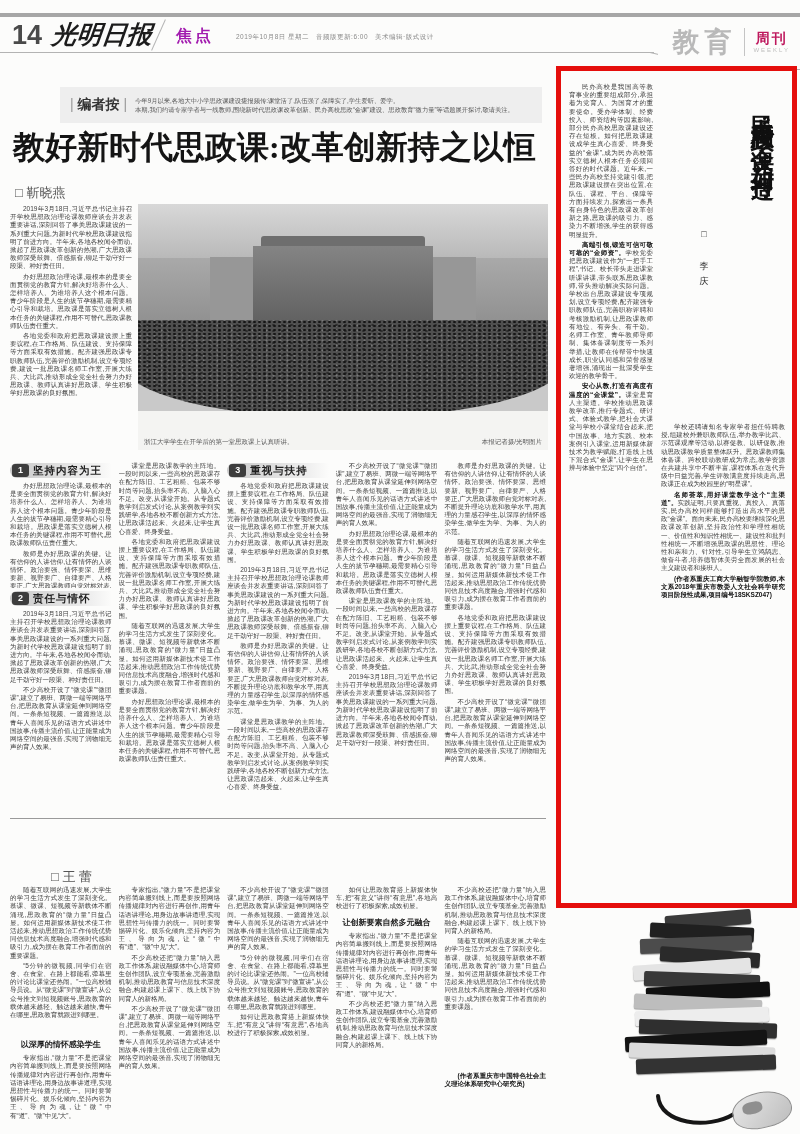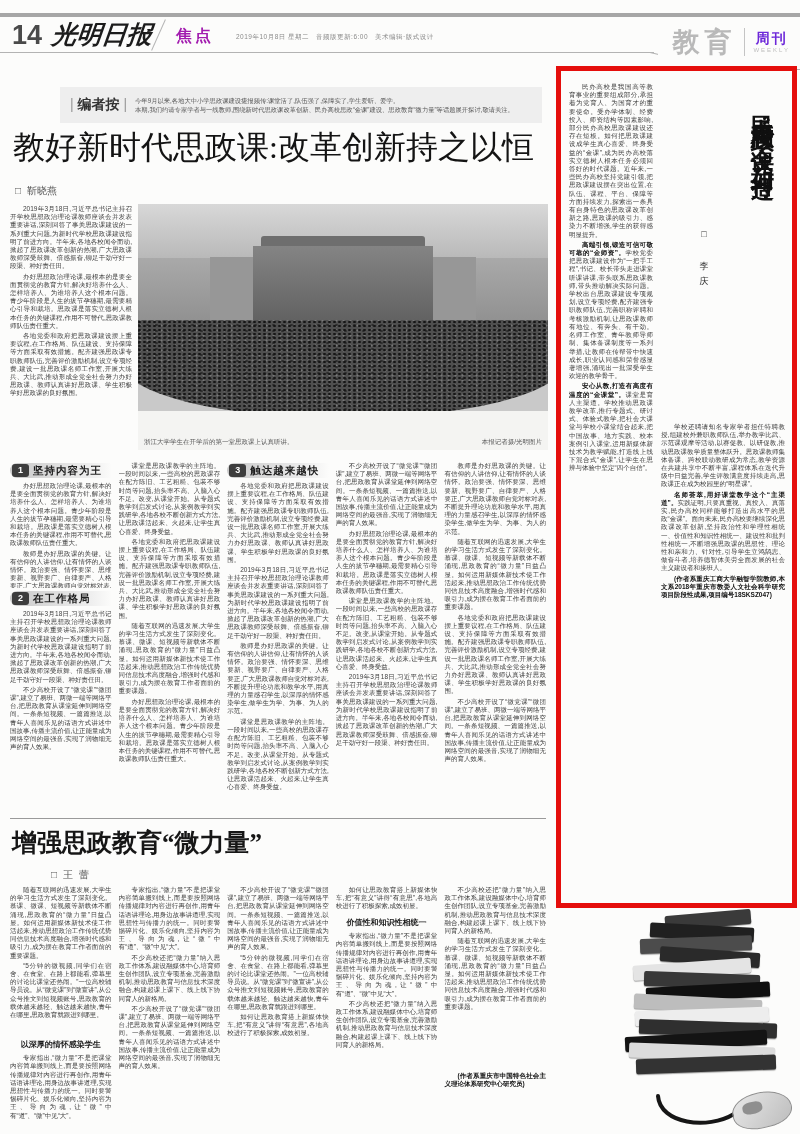--- a/index.html
+++ b/index.html
@@ -14,32 +14,32 @@
   .sectionname{position:absolute;left:176px;top:26px;font-size:16px;font-weight:bold;color:#a21caf;letter-spacing:3px;}
   .dateline{position:absolute;left:236px;top:33px;font-size:6.5px;color:#8a8a8a;letter-spacing:.5px;filter:blur(.2px);}
   .headrule{position:absolute;left:0;top:52px;width:654px;height:1px;background:#b3b3b3;}
   .diagrule{position:absolute;left:650px;top:52px;width:78px;height:1px;background:#b3b3b3;
             transform:rotate(13deg);transform-origin:left center;}
   .tailrule{position:absolute;left:724px;top:69px;width:76px;height:1px;background:#b3b3b3;}
   .weekly{position:absolute;right:6px;top:20px;display:flex;align-items:center;gap:8px;background:#fcfcfb;padding:4px 4px 8px 14px;}
   .weekly .t1{font-size:27px;font-weight:bold;color:#b9b9b9;letter-spacing:5px;font-family:Liberation Sans, sans-serif;}
   .weekly .vd{width:1px;height:28px;background:#c4c4c4;}
   .weekly .stack{display:flex;flex-direction:column;align-items:center;line-height:1;}
-  .weekly .t2{font-size:14px;font-weight:bold;color:#6d28d9;letter-spacing:2px;}
+  .weekly .t2{font-size:14px;font-weight:bold;color:#be185d;letter-spacing:2px;}
   .weekly .t3{font-size:6px;color:#bdbdbd;letter-spacing:2px;margin-top:2px;}
   
   .ednote{position:absolute;left:60px;top:87px;width:482px;height:36px;background:#eeeeee;
           display:flex;align-items:center;gap:8px;padding:0 10px;box-sizing:border-box;}
   .ednote .lbl{font-size:14px;font-weight:bold;color:#333;white-space:nowrap;}
   .ednote .lbl .bar{color:#999;font-weight:normal;}
   .ednote .txt{font-size:6.3px;line-height:9px;color:#555;text-align:justify;}
   
-  .mainhead{position:absolute;left:13px;top:126px;width:532px;font-size:32px;font-weight:normal;
+  .mainhead{position:absolute;left:13px;top:126px;width:532px;font-size:32px;font-weight:bold;
             font-family:"Liberation Serif",serif;color:#141414;letter-spacing:0px;white-space:nowrap;}
-  .byline{font-size:10px;color:#555;font-family:Liberation Mono, monospace;}
+  .byline{font-size:13px;color:#555;}
   .mainby{position:absolute;left:15px;top:184px;}
   
   .tiny{font-size:6.5px;line-height:8.2px;color:#404040;text-align:justify;overflow:hidden;}
   .tiny p{margin:0 0 2px 0;text-indent:13px;}
   .tiny p.lead b{color:#0f0f0f;}
   .introcol{position:absolute;left:10px;top:205px;width:122px;height:250px;}
   
   .photo{position:absolute;left:138px;top:204px;width:410px;height:246px;overflow:hidden;background:#c9c9c9;}
   .ph-ceiling{position:absolute;left:0;top:0;width:100%;height:22%;background:linear-gradient(#d8d8d8,#b9b9b9);}
   .ph-wall{position:absolute;left:0;top:22%;width:100%;height:30%;background:linear-gradient(#a9a9a9,#8d8d8d);}
@@ -162,35 +162,35 @@
       <div class="sec">
         <span class="n">1</span>
         <span class="t">坚持内容为王</span>
       </div>
       <div class="blk1">
           <p>办好思想政治理论课,最根本的是要全面贯彻党的教育方针,解决好培养什么人、怎样培养人、为谁培养人这个根本问题。青少年阶段是人生的拔节孕穗期,最需要精心引导和栽培。思政课是落实立德树人根本任务的关键课程,作用不可替代,思政课教师队伍责任重大。</p>
           <p>教师是办好思政课的关键。让有信仰的人讲信仰,让有情怀的人谈情怀。政治要强、情怀要深、思维要新、视野要广、自律要严、人格要正,广大思政课教师自觉对标对表,不断提升理论功底和教学水平,用真理的力量感召学生,以深厚的情怀感染学生,做学生为学、为事、为人的示范。</p>
         </div>
       <div class="sec">
         <span class="n">2</span>
-        <span class="t">在工作格局</span>
+        <span class="t">责任与情怀</span>
       </div>
       <p>2019年3月18日,习近平总书记主持召开学校思想政治理论课教师座谈会并发表重要讲话,深刻回答了事关思政课建设的一系列重大问题,为新时代学校思政课建设指明了前进方向。半年来,各地各校闻令而动,掀起了思政课改革创新的热潮,广大思政课教师深受鼓舞、倍感振奋,铆足干劲守好一段渠、种好责任田。</p>
         <p>不少高校开设了“微党课”“微团课”,建立了易班、两微一端等网络平台,把思政教育从课堂延伸到网络空间。一条条短视频、一篇篇推送,以青年人喜闻乐见的话语方式讲述中国故事,传播主流价值,让正能量成为网络空间的最强音,实现了润物细无声的育人效果。</p>
     </div>
     <div class="col tiny">
       <p>课堂是思政课教学的主阵地。一段时间以来,一些高校的思政课存在配方陈旧、工艺粗糙、包装不够时尚等问题,抬头率不高、入脑入心不足。改变,从课堂开始。从专题式教学到启发式讨论,从案例教学到实践研学,各地各校不断创新方式方法,让思政课活起来、火起来,让学生真心喜爱、终身受益。</p>
         <p>各地党委和政府把思政课建设摆上重要议程,在工作格局、队伍建设、支持保障等方面采取有效措施。配齐建强思政课专职教师队伍,完善评价激励机制,设立专项经费,建设一批思政课名师工作室,开展大练兵、大比武,推动形成全党全社会努力办好思政课、教师认真讲好思政课、学生积极学好思政课的良好氛围。</p>
         <p>随着互联网的迅速发展,大学生的学习生活方式发生了深刻变化。慕课、微课、短视频等新载体不断涌现,思政教育的“微力量”日益凸显。如何运用新媒体新技术使工作活起来,推动思想政治工作传统优势同信息技术高度融合,增强时代感和吸引力,成为摆在教育工作者面前的重要课题。</p>
         <p>办好思想政治理论课,最根本的是要全面贯彻党的教育方针,解决好培养什么人、怎样培养人、为谁培养人这个根本问题。青少年阶段是人生的拔节孕穗期,最需要精心引导和栽培。思政课是落实立德树人根本任务的关键课程,作用不可替代,思政课教师队伍责任重大。</p>
     </div>
     <div class="col tiny">
       <div class="sec">
         <span class="n">3</span>
-        <span class="t">触达越来越快</span>
+        <span class="t">重视与扶持</span>
       </div>
       <p>各地党委和政府把思政课建设摆上重要议程,在工作格局、队伍建设、支持保障等方面采取有效措施。配齐建强思政课专职教师队伍,完善评价激励机制,设立专项经费,建设一批思政课名师工作室,开展大练兵、大比武,推动形成全党全社会努力办好思政课、教师认真讲好思政课、学生积极学好思政课的良好氛围。</p>
         <p>2019年3月18日,习近平总书记主持召开学校思想政治理论课教师座谈会并发表重要讲话,深刻回答了事关思政课建设的一系列重大问题,为新时代学校思政课建设指明了前进方向。半年来,各地各校闻令而动,掀起了思政课改革创新的热潮,广大思政课教师深受鼓舞、倍感振奋,铆足干劲守好一段渠、种好责任田。</p>
         <p>教师是办好思政课的关键。让有信仰的人讲信仰,让有情怀的人谈情怀。政治要强、情怀要深、思维要新、视野要广、自律要严、人格要正,广大思政课教师自觉对标对表,不断提升理论功底和教学水平,用真理的力量感召学生,以深厚的情怀感染学生,做学生为学、为事、为人的示范。</p>
         <p>课堂是思政课教学的主阵地。一段时间以来,一些高校的思政课存在配方陈旧、工艺粗糙、包装不够时尚等问题,抬头率不高、入脑入心不足。改变,从课堂开始。从专题式教学到启发式讨论,从案例教学到实践研学,各地各校不断创新方式方法,让思政课活起来、火起来,让学生真心喜爱、终身受益。</p>
     </div>
     <div class="col tiny">
       <p>不少高校开设了“微党课”“微团课”,建立了易班、两微一端等网络平台,把思政教育从课堂延伸到网络空间。一条条短视频、一篇篇推送,以青年人喜闻乐见的话语方式讲述中国故事,传播主流价值,让正能量成为网络空间的最强音,实现了润物细无声的育人效果。</p>
         <p>办好思想政治理论课,最根本的是要全面贯彻党的教育方针,解决好培养什么人、怎样培养人、为谁培养人这个根本问题。青少年阶段是人生的拔节孕穗期,最需要精心引导和栽培。思政课是落实立德树人根本任务的关键课程,作用不可替代,思政课教师队伍责任重大。</p>
         <p>课堂是思政课教学的主阵地。一段时间以来,一些高校的思政课存在配方陈旧、工艺粗糙、包装不够时尚等问题,抬头率不高、入脑入心不足。改变,从课堂开始。从专题式教学到启发式讨论,从案例教学到实践研学,各地各校不断创新方式方法,让思政课活起来、火起来,让学生真心喜爱、终身受益。</p>
@@ -199,21 +199,20 @@
     <div class="col tiny">
       <p>教师是办好思政课的关键。让有信仰的人讲信仰,让有情怀的人谈情怀。政治要强、情怀要深、思维要新、视野要广、自律要严、人格要正,广大思政课教师自觉对标对表,不断提升理论功底和教学水平,用真理的力量感召学生,以深厚的情怀感染学生,做学生为学、为事、为人的示范。</p>
         <p>随着互联网的迅速发展,大学生的学习生活方式发生了深刻变化。慕课、微课、短视频等新载体不断涌现,思政教育的“微力量”日益凸显。如何运用新媒体新技术使工作活起来,推动思想政治工作传统优势同信息技术高度融合,增强时代感和吸引力,成为摆在教育工作者面前的重要课题。</p>
         <p>各地党委和政府把思政课建设摆上重要议程,在工作格局、队伍建设、支持保障等方面采取有效措施。配齐建强思政课专职教师队伍,完善评价激励机制,设立专项经费,建设一批思政课名师工作室,开展大练兵、大比武,推动形成全党全社会努力办好思政课、教师认真讲好思政课、学生积极学好思政课的良好氛围。</p>
         <p>不少高校开设了“微党课”“微团课”,建立了易班、两微一端等网络平台,把思政教育从课堂延伸到网络空间。一条条短视频、一篇篇推送,以青年人喜闻乐见的话语方式讲述中国故事,传播主流价值,让正能量成为网络空间的最强音,实现了润物细无声的育人效果。</p>
     </div>
   </div>
 
   <div class="rule-mid"></div>
 
-  <div class="bothead">增强思政教育“微力量”</div>
   <div class="byline botby">□ 王 蕾</div>
 
   <div class="cols botcols">
     <div class="col tiny">
       <div style="height:150px;overflow:hidden;">
           <p>随着互联网的迅速发展,大学生的学习生活方式发生了深刻变化。慕课、微课、短视频等新载体不断涌现,思政教育的“微力量”日益凸显。如何运用新媒体新技术使工作活起来,推动思想政治工作传统优势同信息技术高度融合,增强时代感和吸引力,成为摆在教育工作者面前的重要课题。</p>
           <p>“5分钟的微视频,同学们在宿舍、在食堂、在路上都能看,弹幕里的讨论比课堂还热闹。”一位高校辅导员说。从“微党课”到“微宣讲”,从公众号推文到短视频账号,思政教育的载体越来越轻、触达越来越快,青年在哪里,思政教育就跟进到哪里。</p>
         </div>
       <div class="subhead">以深厚的情怀感染学生</div>
       <p>专家指出,“微力量”不是把课堂内容简单搬到线上,而是要按照网络传播规律对内容进行再创作,用青年话语讲理论,用身边故事讲道理,实现思想性与传播力的统一。同时要警惕碎片化、娱乐化倾向,坚持内容为王、导向为魂,让“微”中有“道”、“微”中见“大”。</p>
@@ -225,21 +224,21 @@
     </div>
     <div class="col tiny">
       <p>不少高校开设了“微党课”“微团课”,建立了易班、两微一端等网络平台,把思政教育从课堂延伸到网络空间。一条条短视频、一篇篇推送,以青年人喜闻乐见的话语方式讲述中国故事,传播主流价值,让正能量成为网络空间的最强音,实现了润物细无声的育人效果。</p>
         <p>“5分钟的微视频,同学们在宿舍、在食堂、在路上都能看,弹幕里的讨论比课堂还热闹。”一位高校辅导员说。从“微党课”到“微宣讲”,从公众号推文到短视频账号,思政教育的载体越来越轻、触达越来越快,青年在哪里,思政教育就跟进到哪里。</p>
         <p>如何让思政教育搭上新媒体快车,把“有意义”讲得“有意思”,各地高校进行了积极探索,成效初显。</p>
     </div>
     <div class="col tiny">
       <div style="height:28px;overflow:hidden;">
           <p>如何让思政教育搭上新媒体快车,把“有意义”讲得“有意思”,各地高校进行了积极探索,成效初显。</p>
         </div>
-      <div class="subhead">价值性和知识性相统一</div>
+      <div class="subhead">让创新要素自然多元融合</div>
       <p>专家指出,“微力量”不是把课堂内容简单搬到线上,而是要按照网络传播规律对内容进行再创作,用青年话语讲理论,用身边故事讲道理,实现思想性与传播力的统一。同时要警惕碎片化、娱乐化倾向,坚持内容为王、导向为魂,让“微”中有“道”、“微”中见“大”。</p>
         <p>不少高校还把“微力量”纳入思政工作体系,建设融媒体中心,培育师生创作团队,设立专项基金,完善激励机制,推动思政教育与信息技术深度融合,构建起课上课下、线上线下协同育人的新格局。</p>
     </div>
     <div class="col tiny">
       <div style="height:186px;overflow:hidden;">
           <p>不少高校还把“微力量”纳入思政工作体系,建设融媒体中心,培育师生创作团队,设立专项基金,完善激励机制,推动思政教育与信息技术深度融合,构建起课上课下、线上线下协同育人的新格局。</p>
           <p>随着互联网的迅速发展,大学生的学习生活方式发生了深刻变化。慕课、微课、短视频等新载体不断涌现,思政教育的“微力量”日益凸显。如何运用新媒体新技术使工作活起来,推动思想政治工作传统优势同信息技术高度融合,增强时代感和吸引力,成为摆在教育工作者面前的重要课题。</p>
         </div>
       <p class="note"><b>(作者系重庆市中国特色社会主义理论体系研究中心研究员)</b></p>
     </div>

